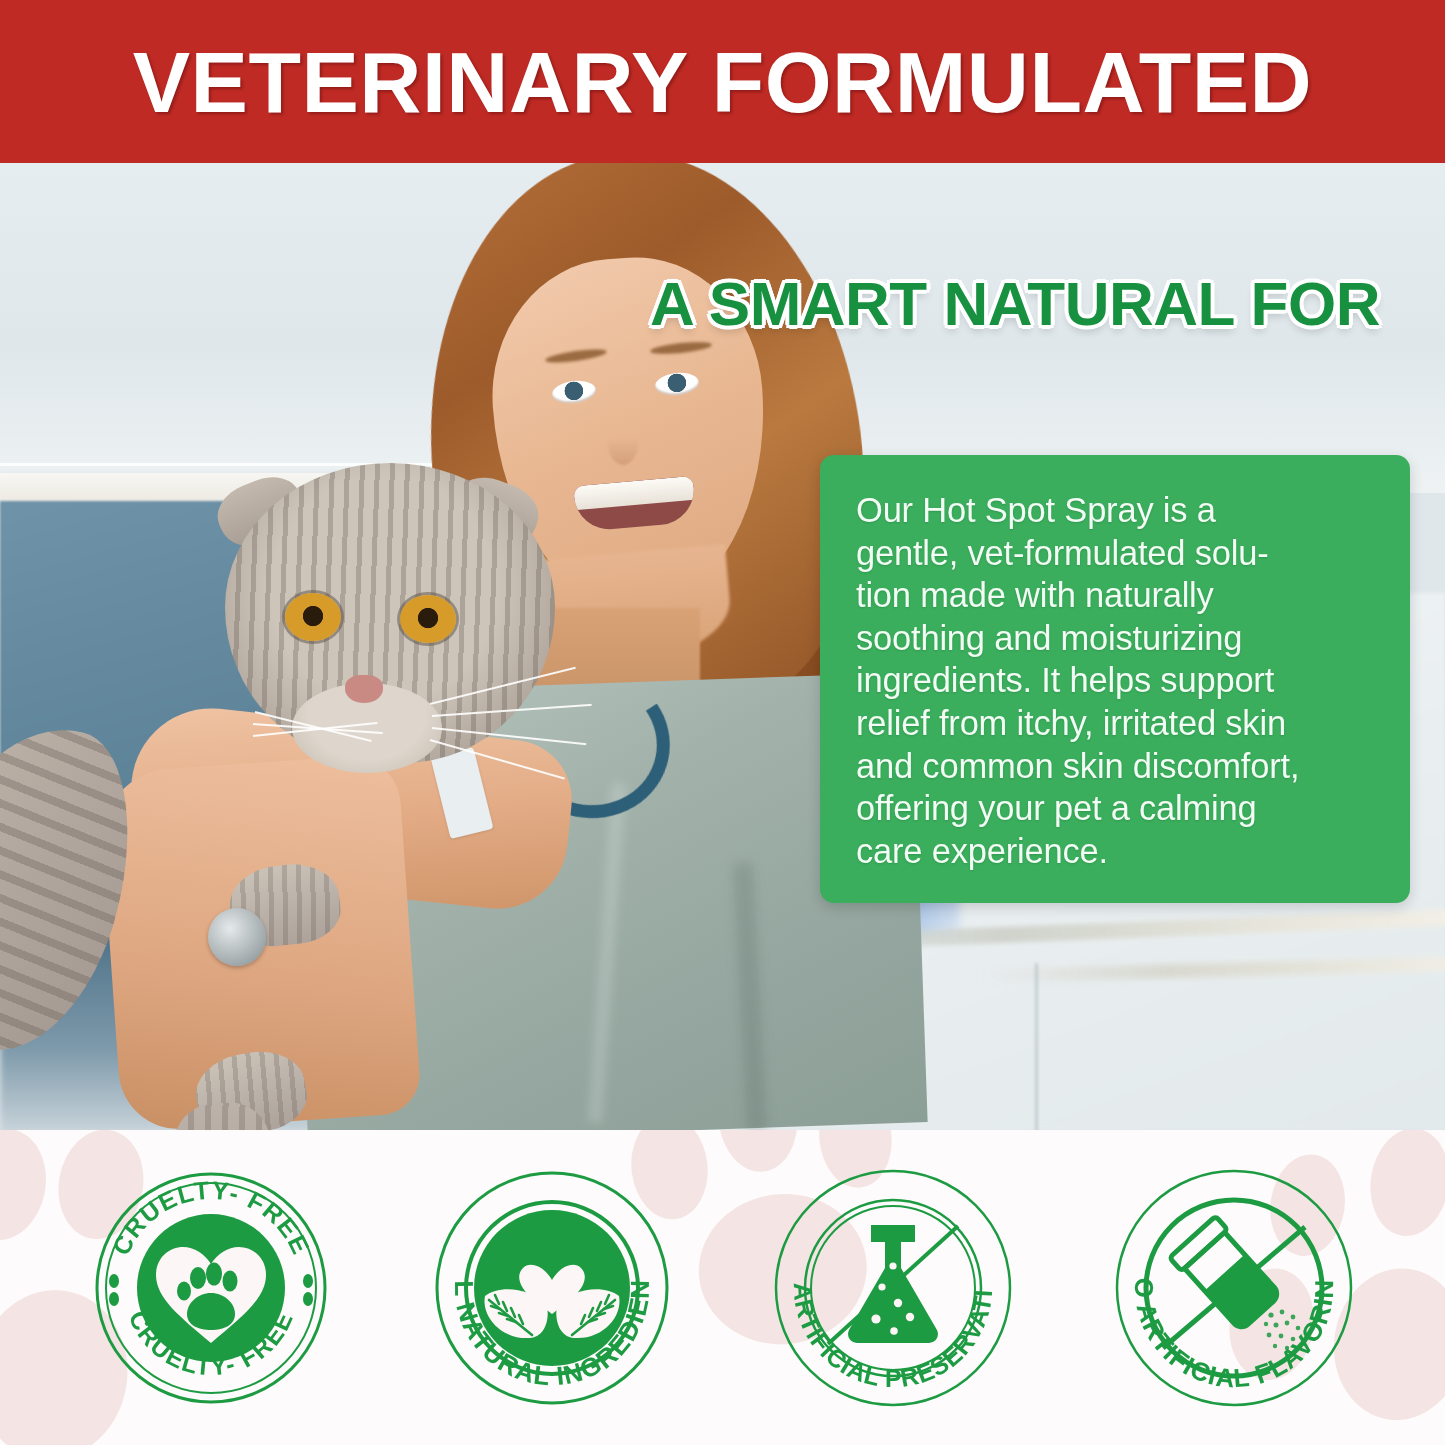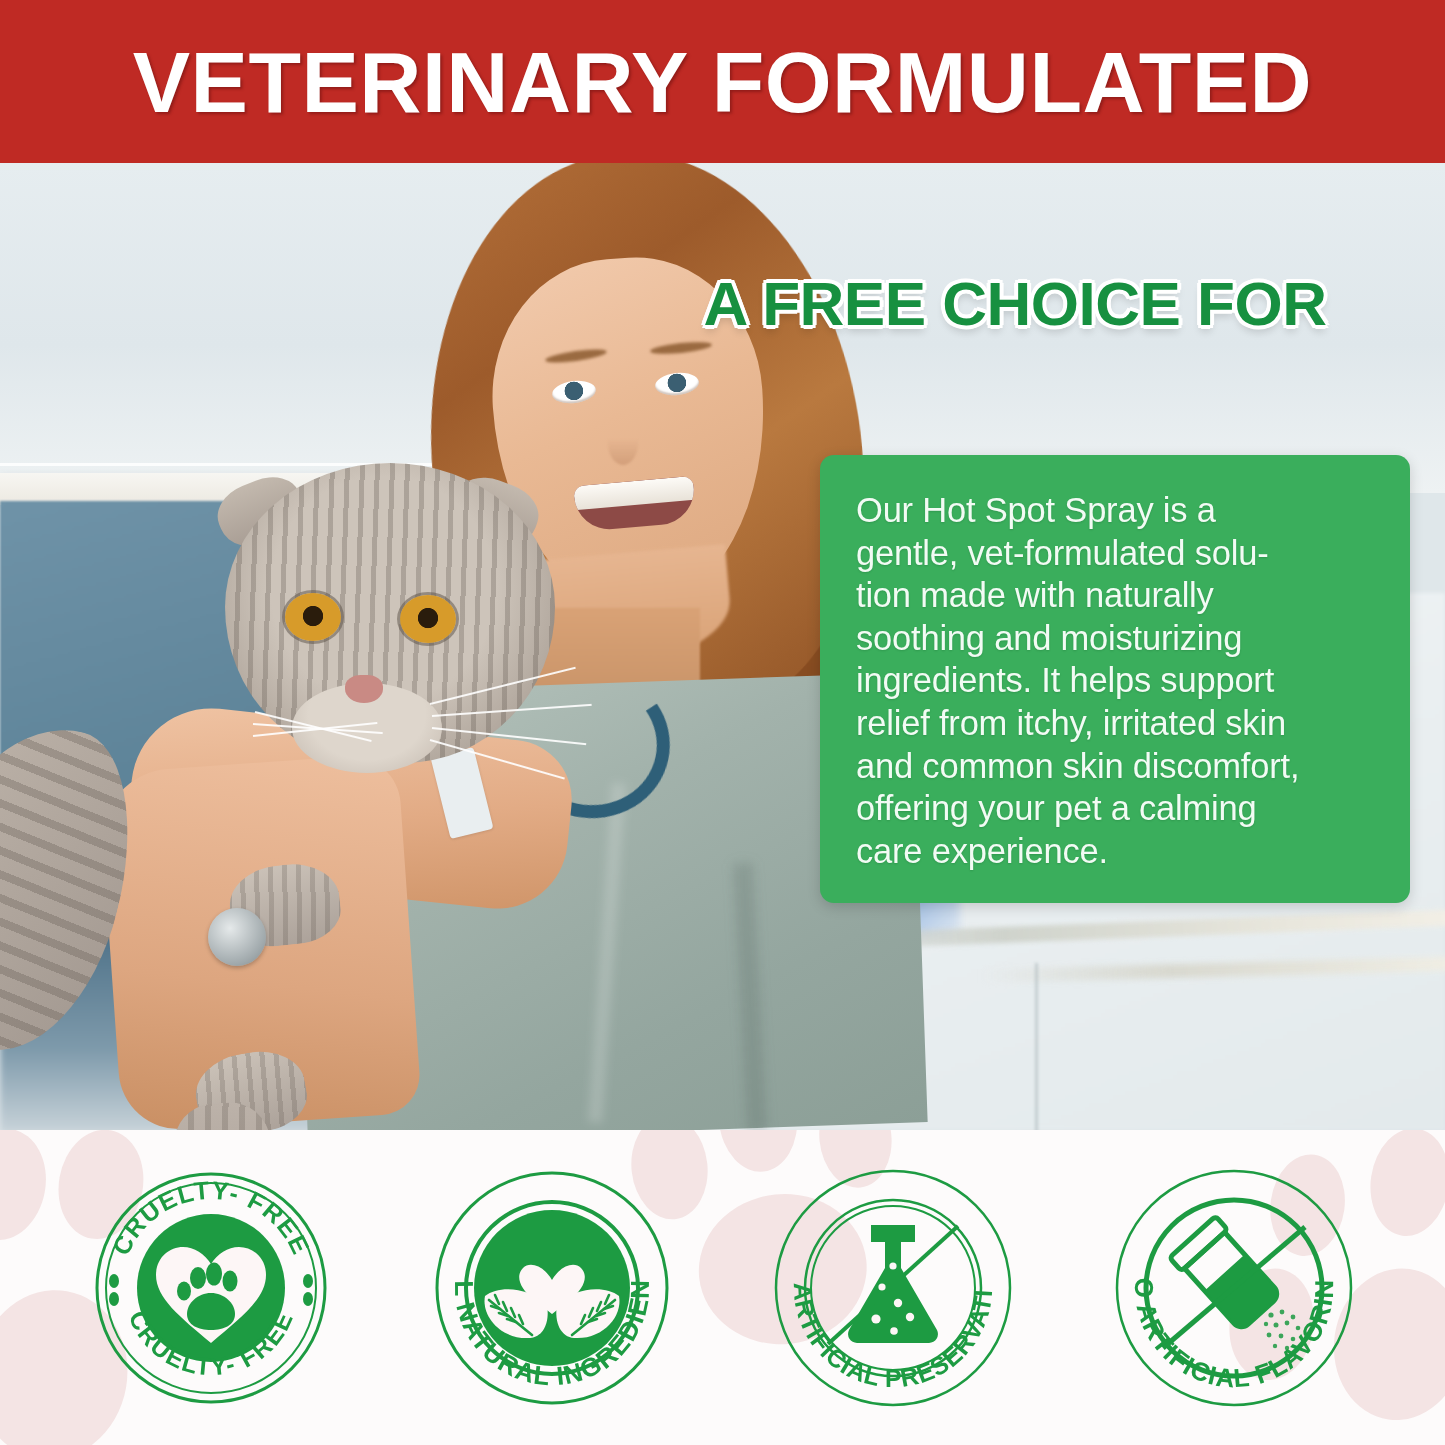--- a/index.html
+++ b/index.html
@@ -327,21 +327,21 @@
   <div class="whisker" style="left: 430px; top: 540px; width: 150px; transform: rotate(-14deg); transform-origin: left center;"></div>
       <div class="whisker" style="left: 432px; top: 552px; width: 160px; transform: rotate(-4deg); transform-origin: left center;"></div>
       <div class="whisker" style="left: 432px; top: 564px; width: 155px; transform: rotate(6deg); transform-origin: left center;"></div>
       <div class="whisker" style="left: 430px; top: 576px; width: 140px; transform: rotate(16deg); transform-origin: left center;"></div>
       <div class="whisker" style="left: 135px; top: 548px; width: 120px; transform: rotate(14deg) scaleX(-1); transform-origin: right center;"></div>
       <div class="whisker" style="left: 123px; top: 560px; width: 130px; transform: rotate(4deg) scaleX(-1); transform-origin: right center;"></div>
       <div class="whisker" style="left: 128px; top: 572px; width: 125px; transform: rotate(-6deg) scaleX(-1); transform-origin: right center;"></div>
     </div>
 
   <div class="headline">
-    <div class="headline-line">A FREE CHOICE FOR</div>
+    <div class="headline-line">A SMART NATURAL FOR</div>
   </div>
 
   <div class="desc-box">
     <div class="desc-text">Our Hot Spot Spray is a
 gentle, vet-formulated solu-
 tion made with naturally
 soothing and moisturizing
 ingredients. It helps support
 relief from itchy, irritated skin
 and common skin discomfort,

